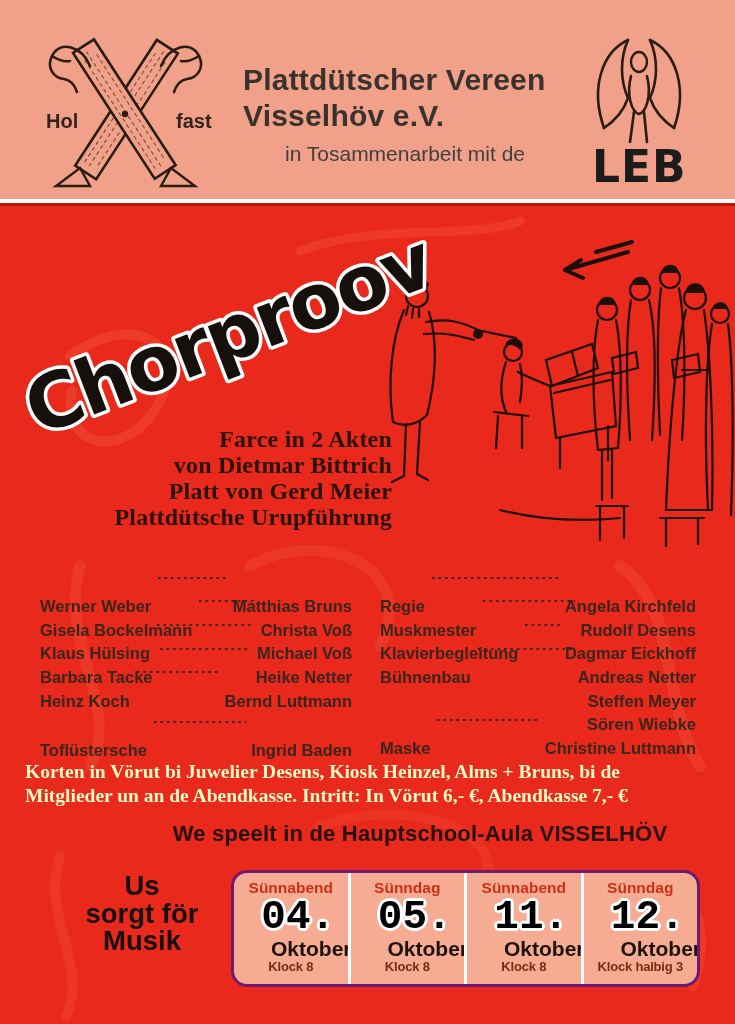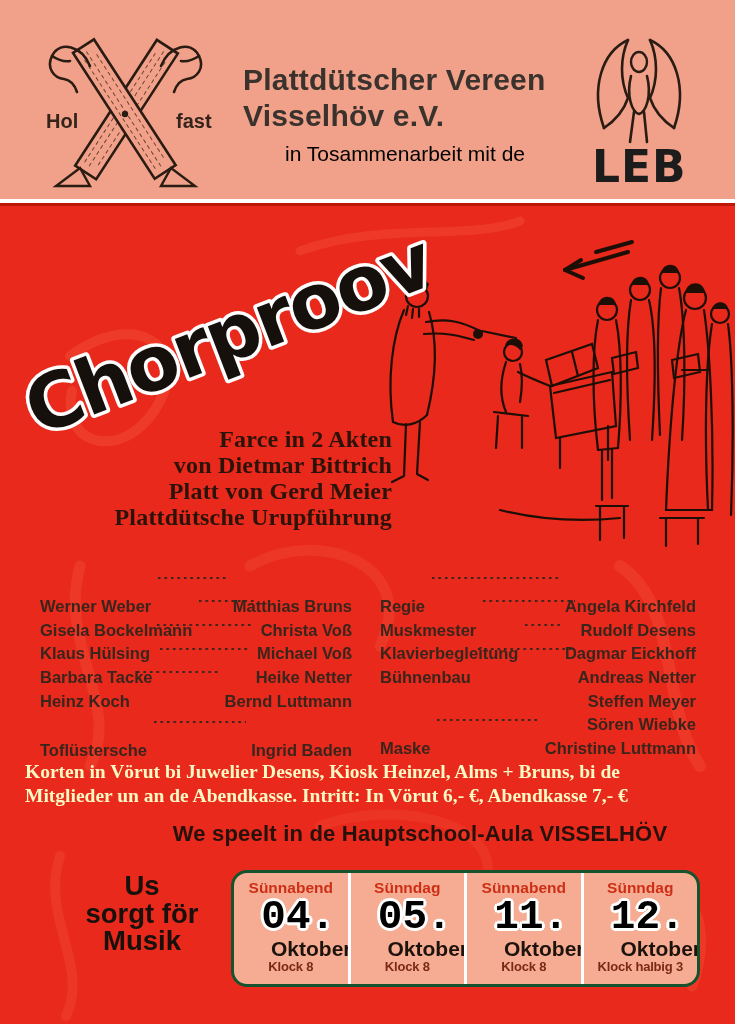--- a/index.html
+++ b/index.html
@@ -5,21 +5,21 @@
   html,body {margin:0; padding:0; background:#888;}
   .poster {position:relative; width:735px; height:1024px; margin:0 auto; overflow:hidden;
            background:#e8291b; font-family:"Liberation Sans", sans-serif;}
 
   
   .header {position:absolute; left:0; top:0; width:735px; height:199px;
            background:#f1a189; border-bottom:4px solid #ffffff; z-index:5;}
   .club-name {position:absolute; left:243px; top:62px; width:330px;
               font-weight:700; font-size:30px; line-height:36px; color:#3a322d; letter-spacing:.2px;}
   .cooperation {position:absolute; left:240px; top:142px; width:330px; text-align:center;
-                font-weight:500; font-size:21px; color:#000000;}
+                font-weight:500; font-size:21px; color:#404040;}
   .holfast-svg {position:absolute; left:28px; top:26px;}
   .leb-svg {position:absolute; left:570px; top:24px;}
 
   
   .body-area {position:absolute; left:0; top:203px; width:735px; height:821px;
               border-top:3px solid #bf1706;}
   .watermark {position:absolute; left:0; top:0; pointer-events:none;}
 
   
   .title-svg {position:absolute; left:20px; top:2px; overflow:visible;}
@@ -53,21 +53,21 @@
   .tickets {position:absolute; left:25px; top:554px; width:685px; text-align:left;
             font-family:"Liberation Serif", serif; font-weight:700; font-size:19.5px;
             line-height:23.5px; color:#fef9c3;}
   .venue {position:absolute; left:125px; top:615px; width:590px; text-align:center;
           font-weight:800; font-size:22px; color:#27110a; letter-spacing:.2px;}
 
   
   .music-note {position:absolute; left:52px; top:666px; width:180px; text-align:center;
                font-weight:800; font-size:27.5px; line-height:27.5px; color:#17100b;}
   .date-box {position:absolute; left:231px; top:664px; width:469px; height:117px;
-             background:#f6ac92; border:3px solid #14532d; border-radius:16px;
+             background:#f6ac92; border:3px solid #701a75; border-radius:16px;
              display:flex; box-sizing:border-box;}
   .date-cell {flex:1; text-align:center; padding-top:6px; overflow:hidden;}
   .date-cell + .date-cell {border-left:3px solid #ffffff;}
   .d-day   {font-weight:700; font-size:15.5px; line-height:17px; color:#cd2f16;}
   .d-num   {font-family:Liberation Mono, monospace; font-weight:bold; font-size:41px; line-height:42px; color:#000000;
             text-shadow:-2px -2px 0 #fff, 2px -2px 0 #fff, -2px 2px 0 #fff, 2px 2px 0 #fff,
                         -3px 0 0 #fff, 3px 0 0 #fff, 0 -3px 0 #fff, 0 3px 0 #fff;padding-left:15px;}
   .d-month {font-weight:800; font-size:21px; line-height:21px; color:#1d130c;margin-left:37px;}
   .d-time  {font-weight:700; font-size:13px; line-height:15px; color:#7a2a14; letter-spacing:-.2px;}
 

